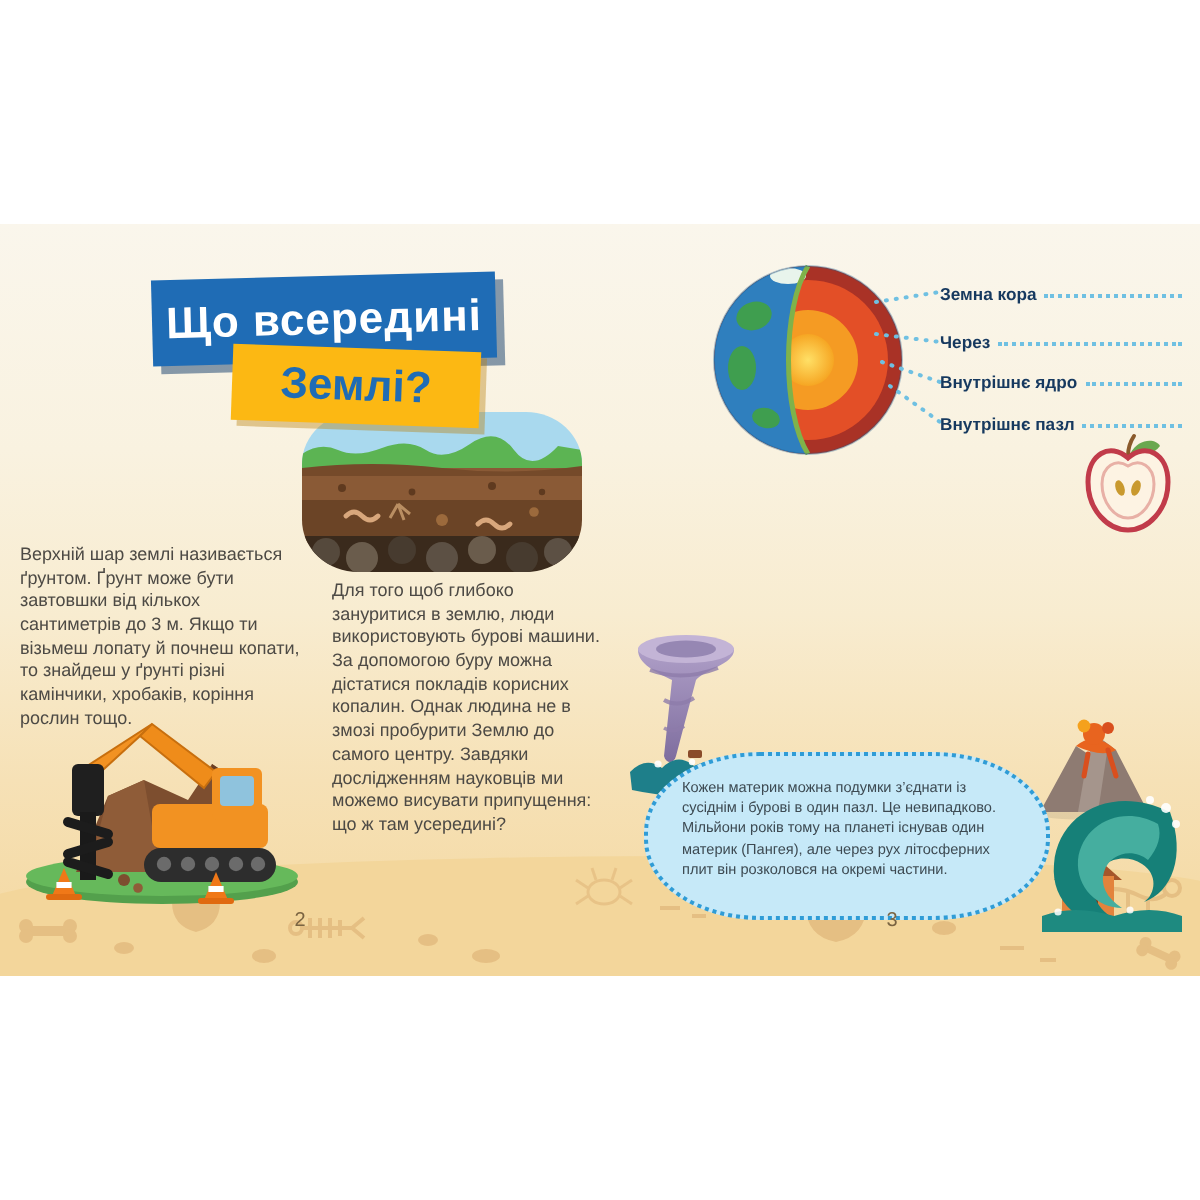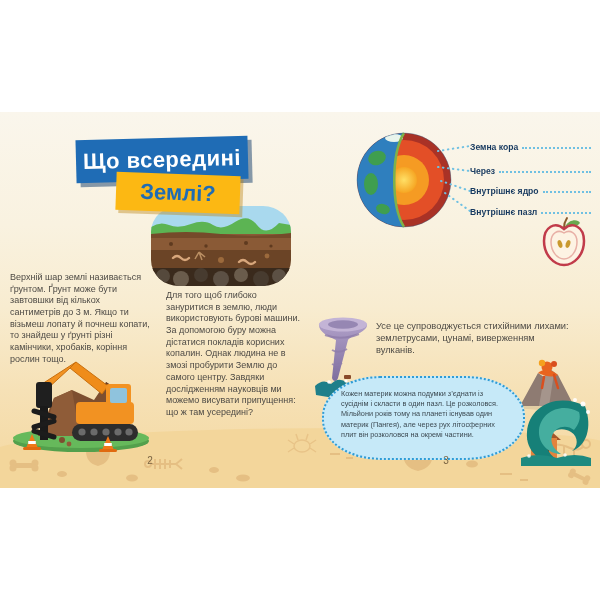--- a/index.html
+++ b/index.html
@@ -237,35 +237,34 @@
       <path d="M10,19 Q26,25 44,18" stroke="#8d7caa" stroke-width="2" fill="none" opacity="0.8"></path>
       <path d="M17,34 Q24,38 32,33" stroke="#8d7caa" stroke-width="2" fill="none" opacity="0.8"></path>
       <path d="M17,48 Q22,51 27,47" stroke="#8d7caa" stroke-width="1.8" fill="none" opacity="0.8"></path>
       <rect x="29" y="59" width="7" height="4" rx="1" fill="#8a4b2a"></rect>
       <path d="M0,70 Q8,62 16,68 Q24,60 32,67 Q42,62 50,69 L53,78 Q28,85 1,79 Z" fill="#1e7f8a"></path>
       <circle cx="14" cy="66" r="1.8" fill="#ffffff" opacity="0.9"></circle>
       <circle cx="31" cy="65" r="1.6" fill="#ffffff" opacity="0.9"></circle>
       <circle cx="46" cy="68" r="1.8" fill="#ffffff" opacity="0.9"></circle>
     </svg>
 
-    <div class="abs para para-r2">Усе це супроводжується стихійними лихами: землетрусами, цунамі, виверженням вулканів.</div>
 
     <svg class="abs" style="left:514px;top:246px;" width="66" height="52" viewBox="0 0 66 52">
       <ellipse cx="33" cy="49" rx="29" ry="3" fill="#000000" opacity="0.08"></ellipse>
       <path d="M6,48 L24,15 L30,19 L36,11 L44,17 L60,48 Z" fill="#8e7b72"></path>
       <path d="M30,19 L36,11 L40,15 L35,48 L25,48 Z" fill="#a5958c"></path>
       <path d="M24,15 Q33,7 44,17 Q37,21 24,15 Z" fill="#e8641f"></path>
       <circle cx="33" cy="9" r="5.5" fill="#e8641f"></circle>
       <circle cx="28" cy="5" r="3.2" fill="#f5a11d"></circle>
       <circle cx="40" cy="6" r="3" fill="#d94f1e"></circle>
       <path d="M30,19 L28,30 M40,17 L44,30" stroke="#d94f1e" stroke-width="2.5" stroke-linecap="round"></path>
     </svg>
 
     <div class="abs bubble">
-      <span>Кожен материк можна подумки з’єднати із сусіднім і скласти в один пазл. Це розколовся. Мільйони років тому на планеті існував один материк (Пангея), але через рух літосферних плит він розколовся на окремі частини.</span>
+      <span>Кожен материк можна подумки з’єднати із сусіднім і бурові в один пазл. Це невипадково. Мільйони років тому на планеті існував один материк (Пангея), але через рух літосферних плит він розколовся на окремі частини.</span>
     </div>
 
     <svg class="abs" style="left:517px;top:280px;" width="78" height="76" viewBox="0 0 78 76">
       <polygon points="10,48 27,33 44,48" fill="#a5562a"></polygon>
       <rect x="14" y="46" width="26" height="20" fill="#e3833c"></rect>
       <rect x="24" y="54" width="8" height="12" fill="#7c3d1c"></rect>
       <rect x="17" y="50" width="6" height="6" fill="#f7d9a8"></rect>
       <path d="M68,14 C40,0 12,14 10,40 C8,62 28,74 48,71 C36,67 28,59 30,49 C32,38 45,34 54,40 C62,45 61,55 55,59 C69,54 76,36 68,14 Z" fill="#168078"></path>
       <path d="M62,20 C44,10 24,20 22,38 C21,52 32,62 44,62 C36,57 33,50 35,44 C38,34 50,32 57,38 C62,32 64,26 62,20 Z" fill="#45ae9f"></path>
       <circle cx="66" cy="12" r="2.5" fill="#ffffff" opacity="0.9"></circle>

